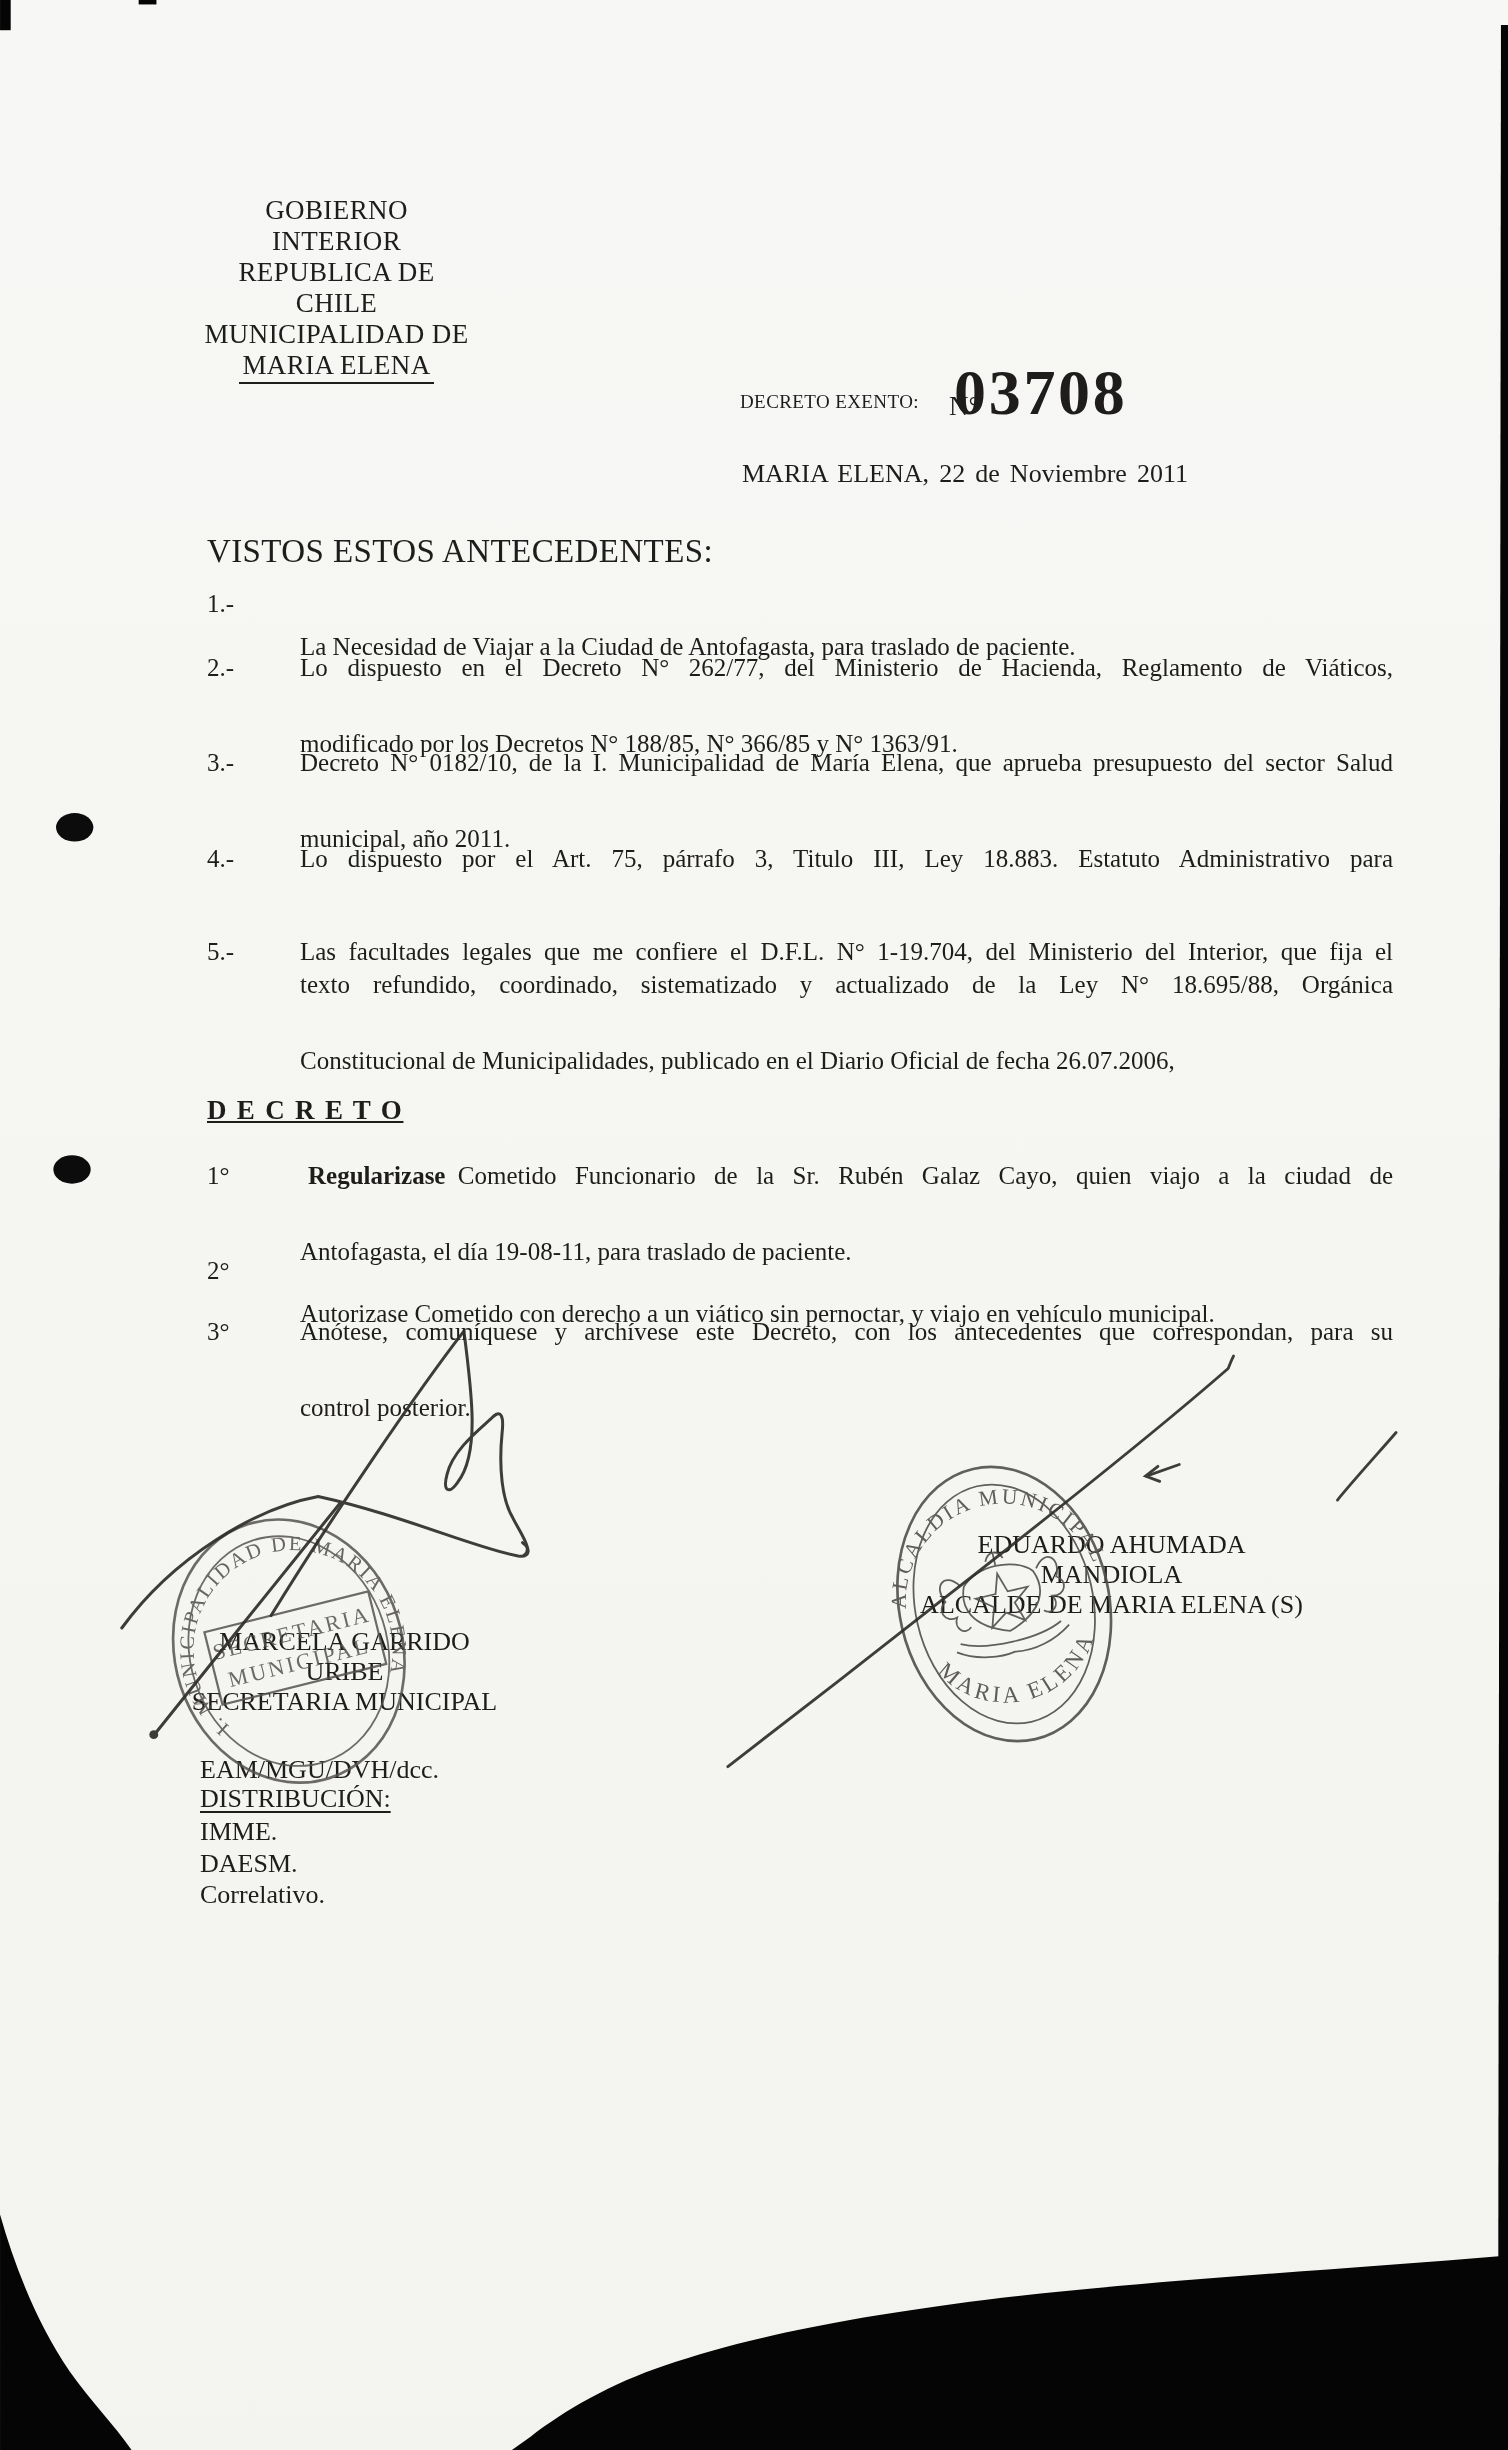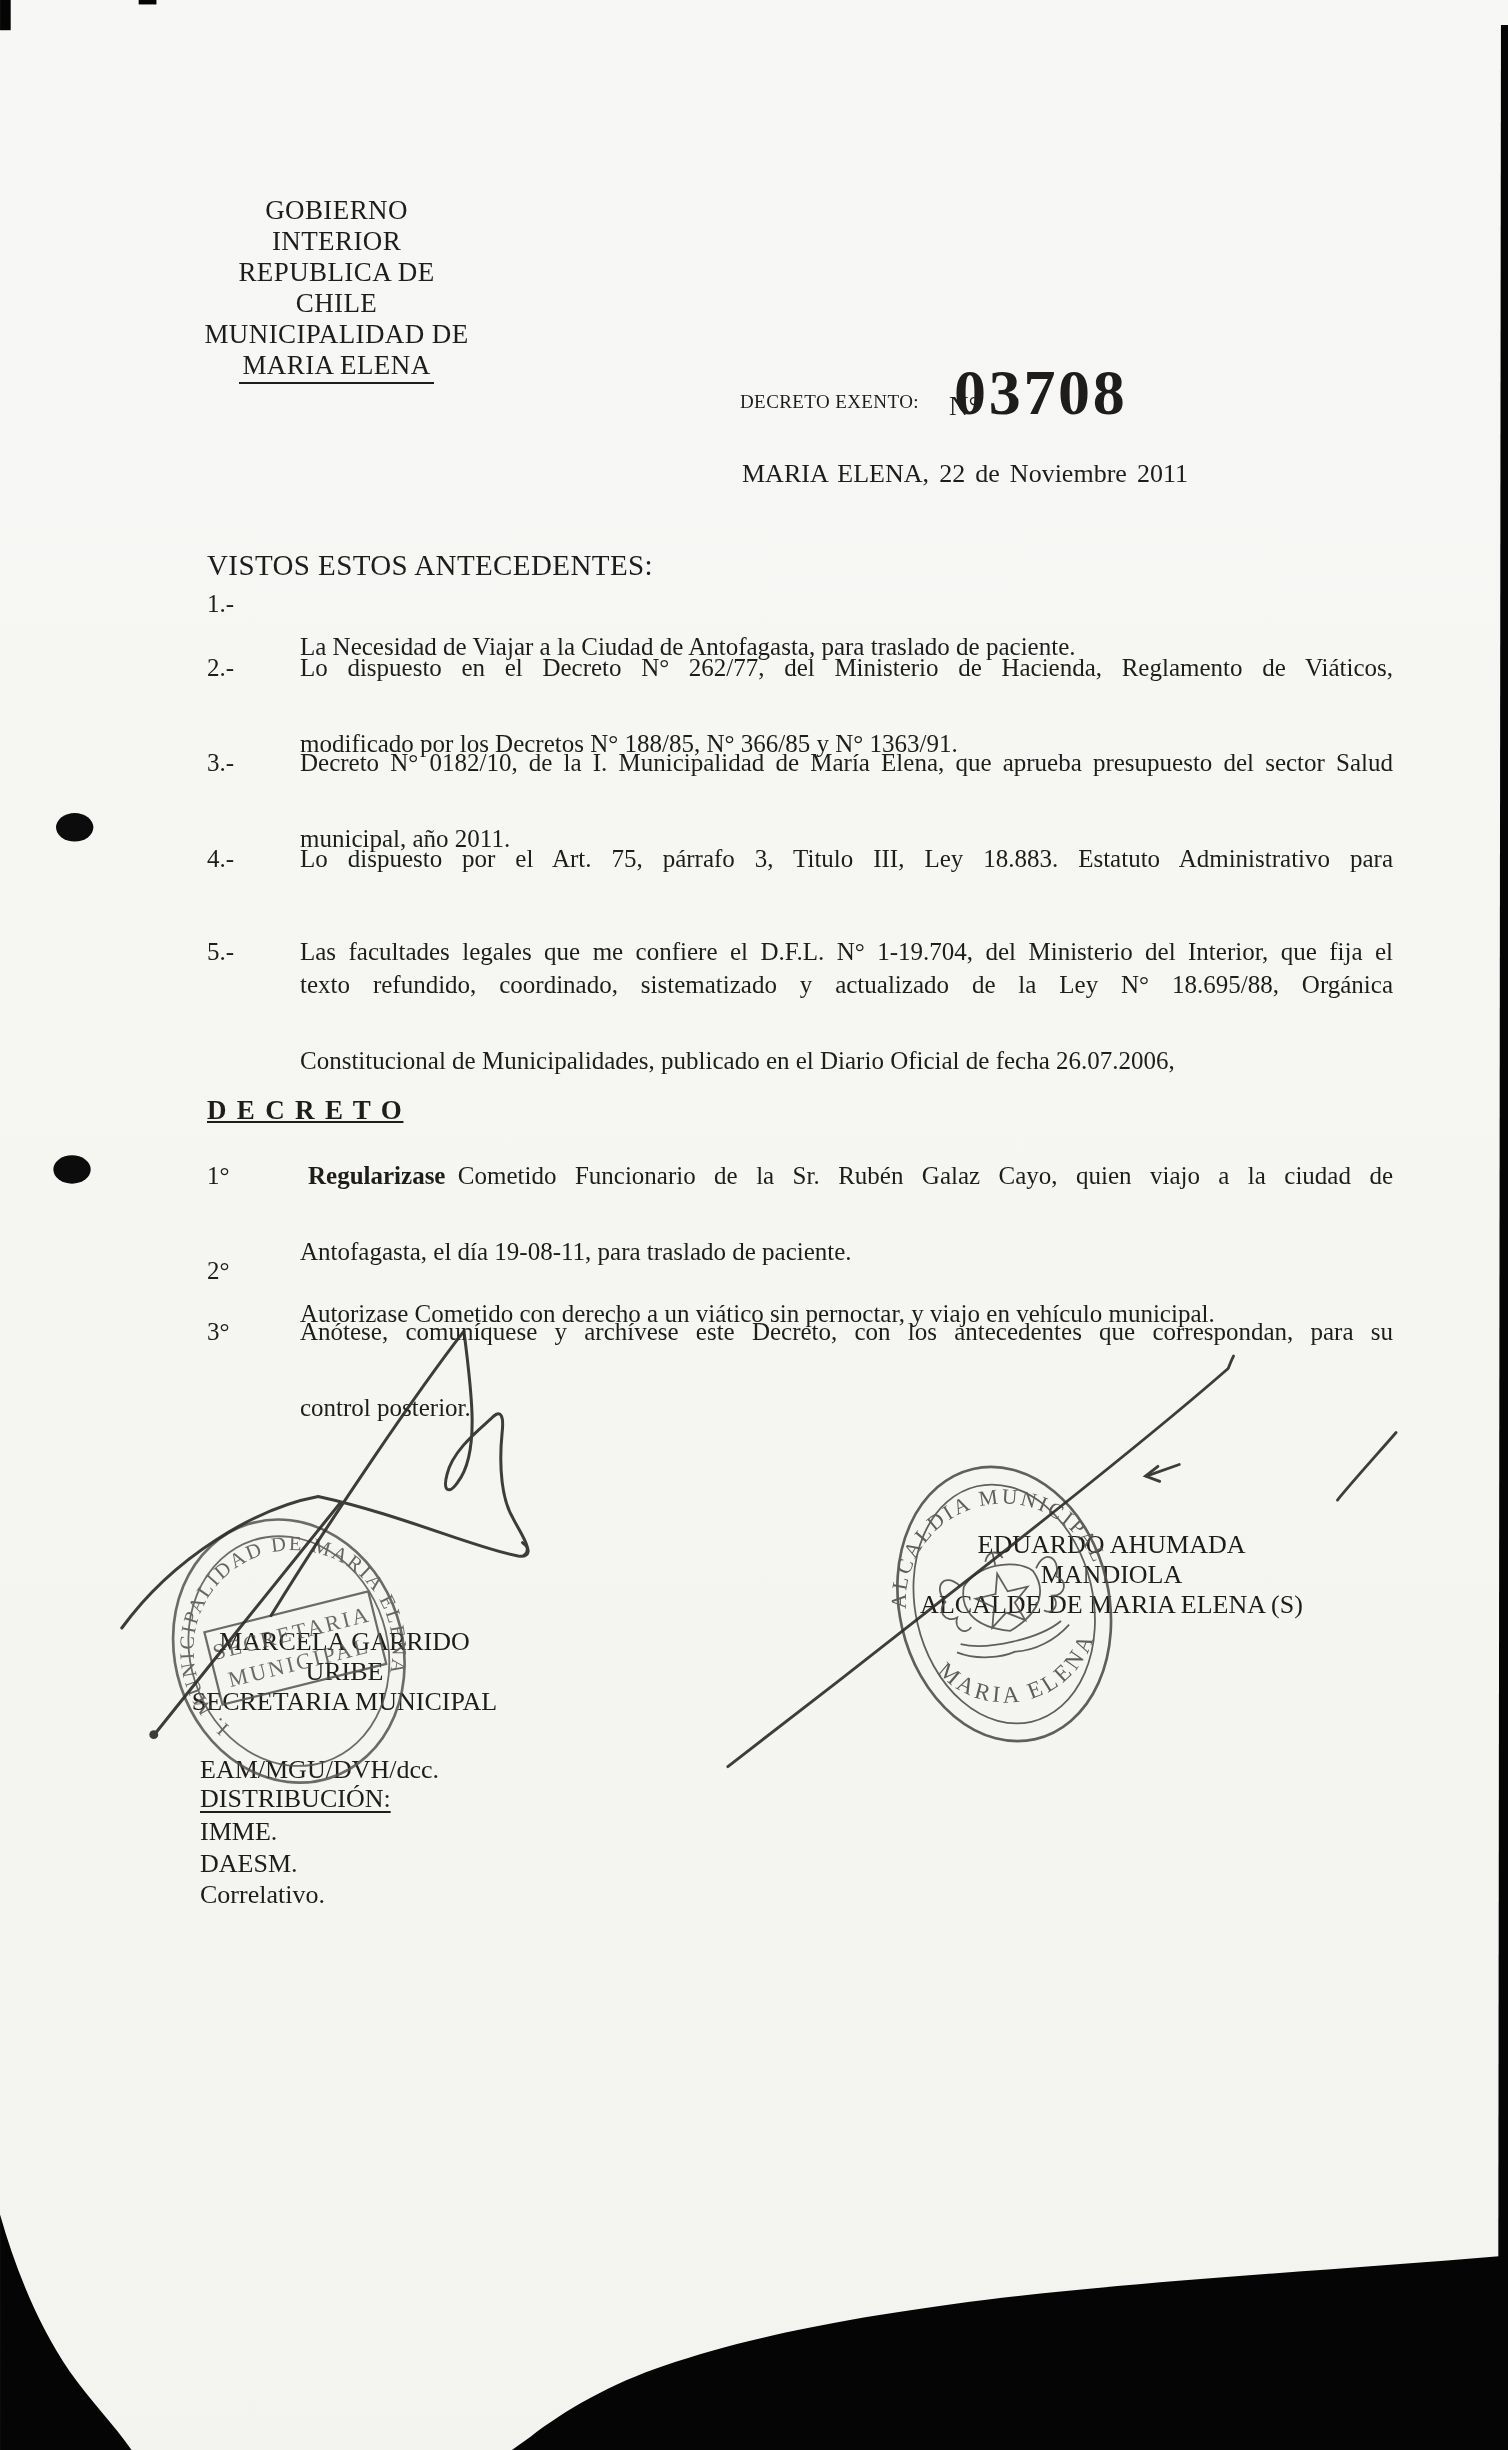--- a/index.html
+++ b/index.html
@@ -12,21 +12,21 @@
     color:#1e1d1b;
   }
   .abs{position:absolute;}
   .letterhead{left:203px;top:195px;width:267px;text-align:center;
     font-size:27px;line-height:31px;letter-spacing:0.4px;}
   .letterhead .u{display:inline-block;border-bottom:2.7px solid #1e1d1b;padding:0 3.6px 0.9px 3.6px;}
   .decree-label{left:740px;top:391px;font-size:19px;letter-spacing:0.4px;}
   .decree-no{left:949px;top:391px;font-size:27px;}
   .decree-num{left:954px;top:361px;font-size:64px;line-height:64px;letter-spacing:2.7px;font-weight:bold;}
   .place-date{left:742px;top:459px;font-size:26px;word-spacing:3.6px;}
-  .vistos-title{left:207px;top:549px;font-size:29px;letter-spacing:0.4px;}
+  .vistos-title{left:207px;top:533px;font-size:33px;letter-spacing:0.4px;}
   .item{left:207px;width:1213px;font-size:25px;line-height:33px;}
   .item .num{position:absolute;left:0;top:0;}
   .item .body{margin-left:93px;width:1093px;}
   .jline{text-align:justify;text-align-last:justify;}
   .lline{text-align:left;margin-top:43px;}
   .jline b{margin-right:12.4px;margin-left:8px;}
   .decreto-title{left:207px;top:1095px;font-size:27px;font-weight:bold;letter-spacing:1.8px;text-decoration:underline;}
   .sig{text-align:center;font-size:26px;line-height:30px;}
   .sig-right{left:907px;top:1530px;width:409px;}
   .sig-left{left:180px;top:1627px;width:329px;}

